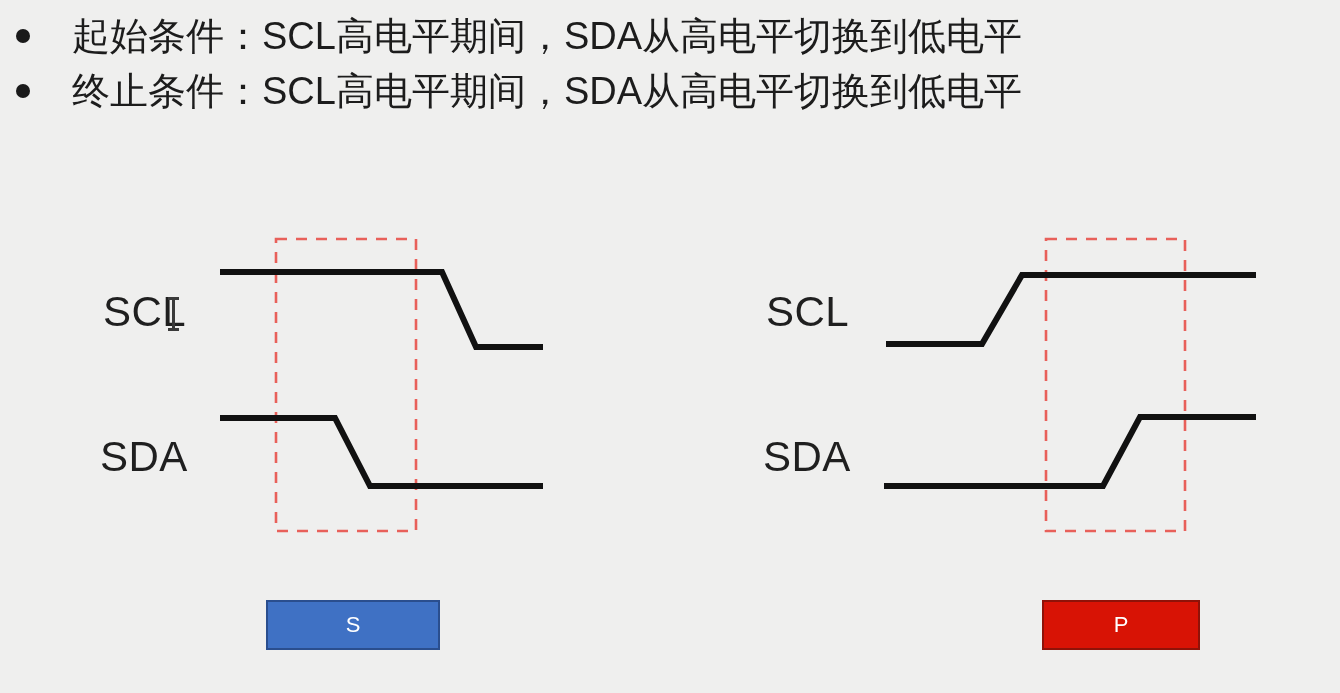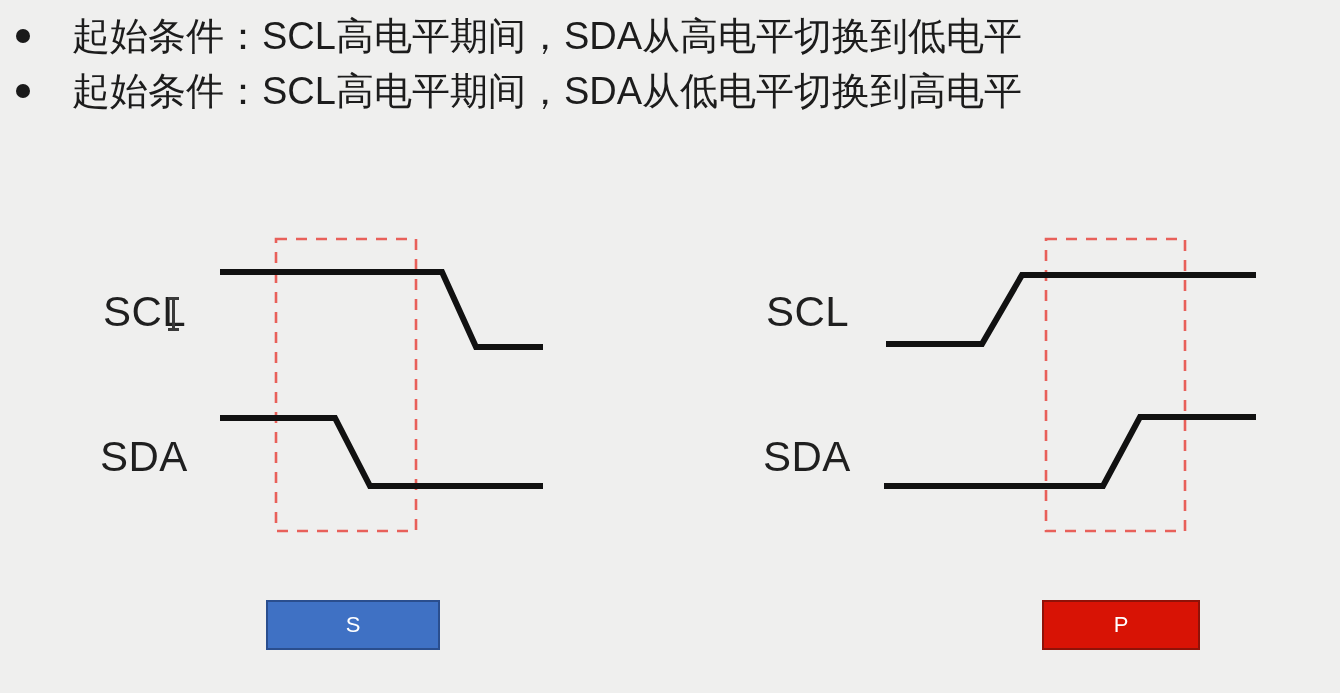--- a/index.html
+++ b/index.html
@@ -129,21 +129,21 @@
 
   <div class="bullet-list">
 
     <div class="bullet-row">
       <span class="bullet-dot"></span>
       <span class="bullet-text">起始条件：SCL高电平期间，SDA从高电平切换到低电平</span>
     </div>
 
     <div class="bullet-row">
       <span class="bullet-dot"></span>
-      <span class="bullet-text">起始条件：SCL高电平期间，SDA从低电平切换到高电平</span>
+      <span class="bullet-text">终止条件：SCL高电平期间，SDA从高电平切换到低电平</span>
     </div>
 
   </div>
 
   <div class="diagram">
     <svg class="wave-svg" width="1340" height="693" viewBox="0 0 1340 693">
 
       <g>
         <rect x="276" y="239" width="140" height="292" fill="none" stroke="#e8605a" stroke-width="2.6" stroke-dasharray="11 9"></rect>
         <polyline points="220,272 442,272 476,347 543,347" fill="none" stroke="#111111" stroke-width="6" stroke-linecap="butt" stroke-linejoin="miter"></polyline>

